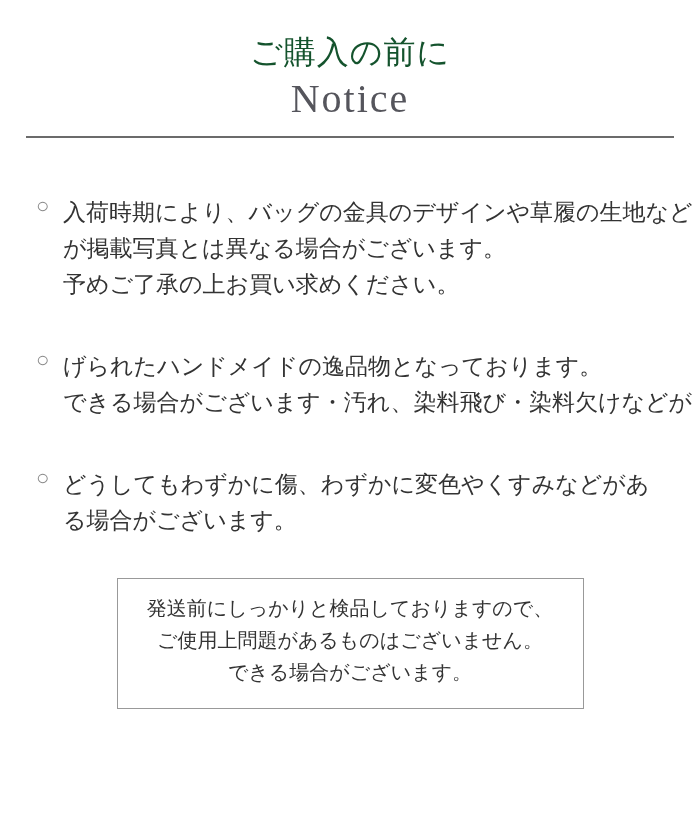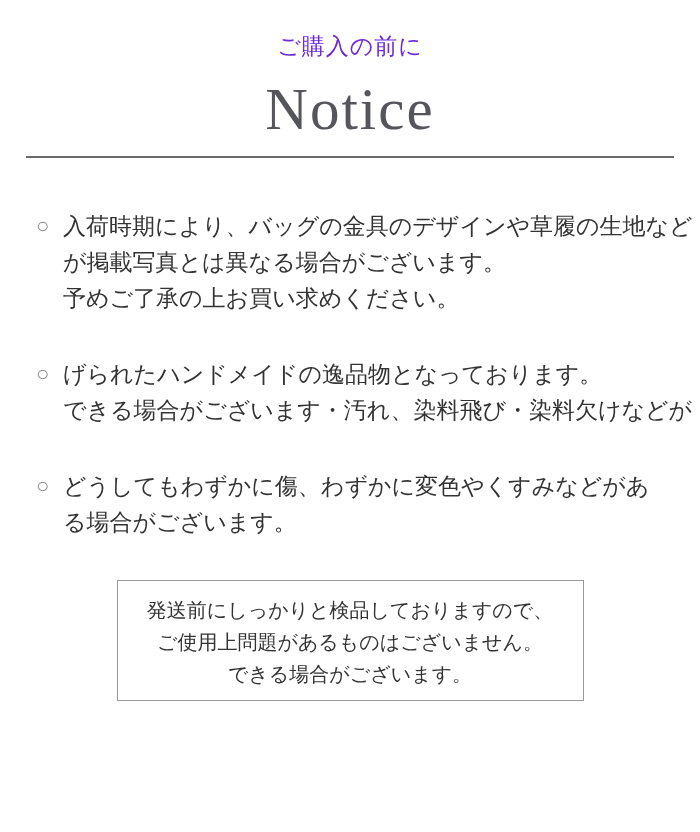--- a/index.html
+++ b/index.html
@@ -14,32 +14,32 @@
     background: #ffffff;
     overflow: hidden;
     font-family: "Liberation Sans", "DejaVu Sans", sans-serif;
   }
   .header {
     text-align: center;
     padding-top: 34px;
   }
   .subtitle {
     font-family: "Liberation Serif", "DejaVu Serif", serif;
-    font-size: 23px;
+    font-size: 32px;
     line-height: 1.15;
-    color: #6d28d9;
+    color: #14532d;
     letter-spacing: 1px;
   }
   .title {
     font-family: "Liberation Serif", "DejaVu Serif", serif;
-    font-size: 59px;
+    font-size: 40px;
     line-height: 1.0;
     color: #55555c;
     letter-spacing: 2px;
-    margin-top: 20px;
+    margin-top: 8px;
   }
   .divider {
     width: 648px;
     margin: 17px auto 0 auto;
     border: none;
     border-top: 2px solid #6b6b6b;
     height: 0;
   }
   .content {
     padding: 50px 24px 0 36px;
@@ -54,29 +54,30 @@
   }
   .notice-marker {
     flex: none;
     width: 27px;
     color: #8a8a8a;
     font-size: 22px;
     line-height: 36px;
   }
   .notice-lines {
     flex: 1;
+    margin-top: 6px;
   }
   .notice-line {
     white-space: nowrap;
   }
   .footer-box {
     width: 465px;
     margin: 36px auto 0 auto;
     border: 1px solid #999999;
-    padding: 13px 0 10px 0;
+    padding: 13px 0 20px 0;
     text-align: center;
     color: #333333;
     font-size: 20px;
     line-height: 32px;
     background: #ffffff;
   }
 </style>
 </head>
 <body>
 

